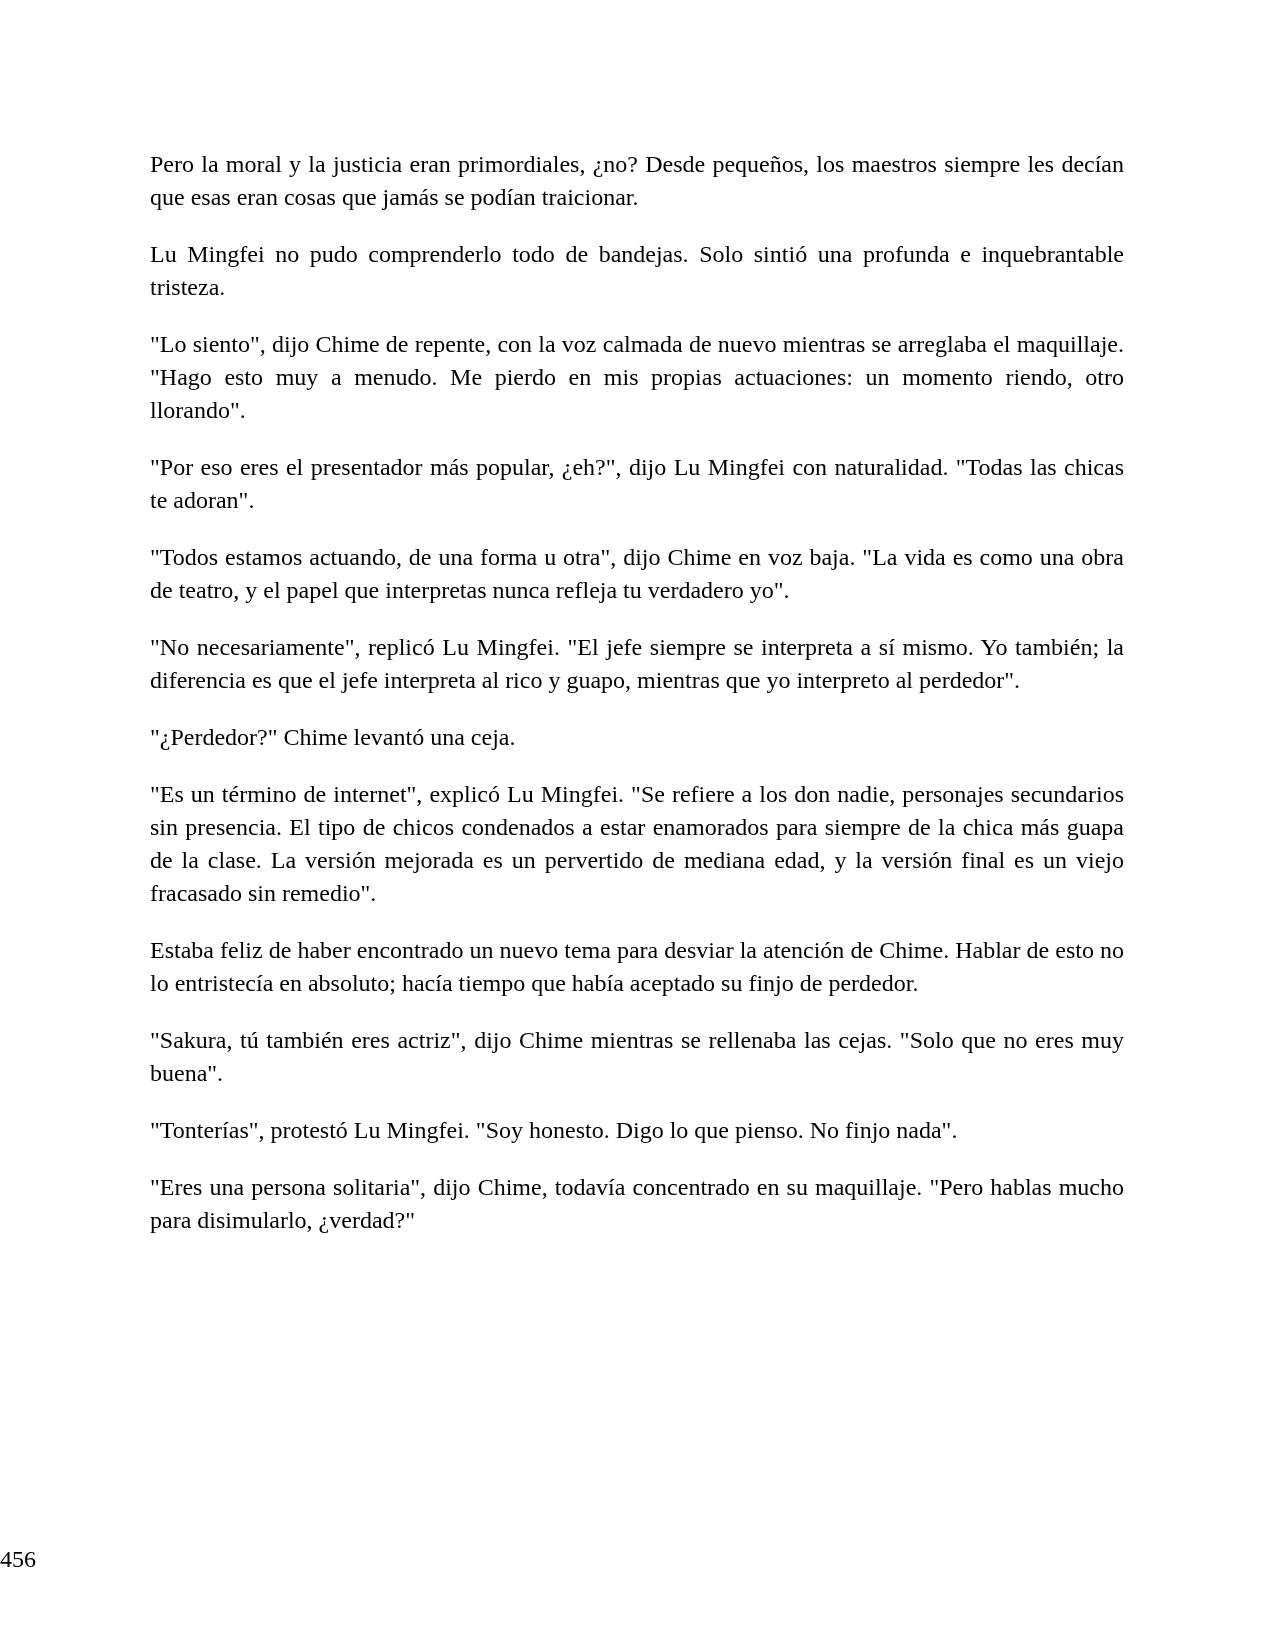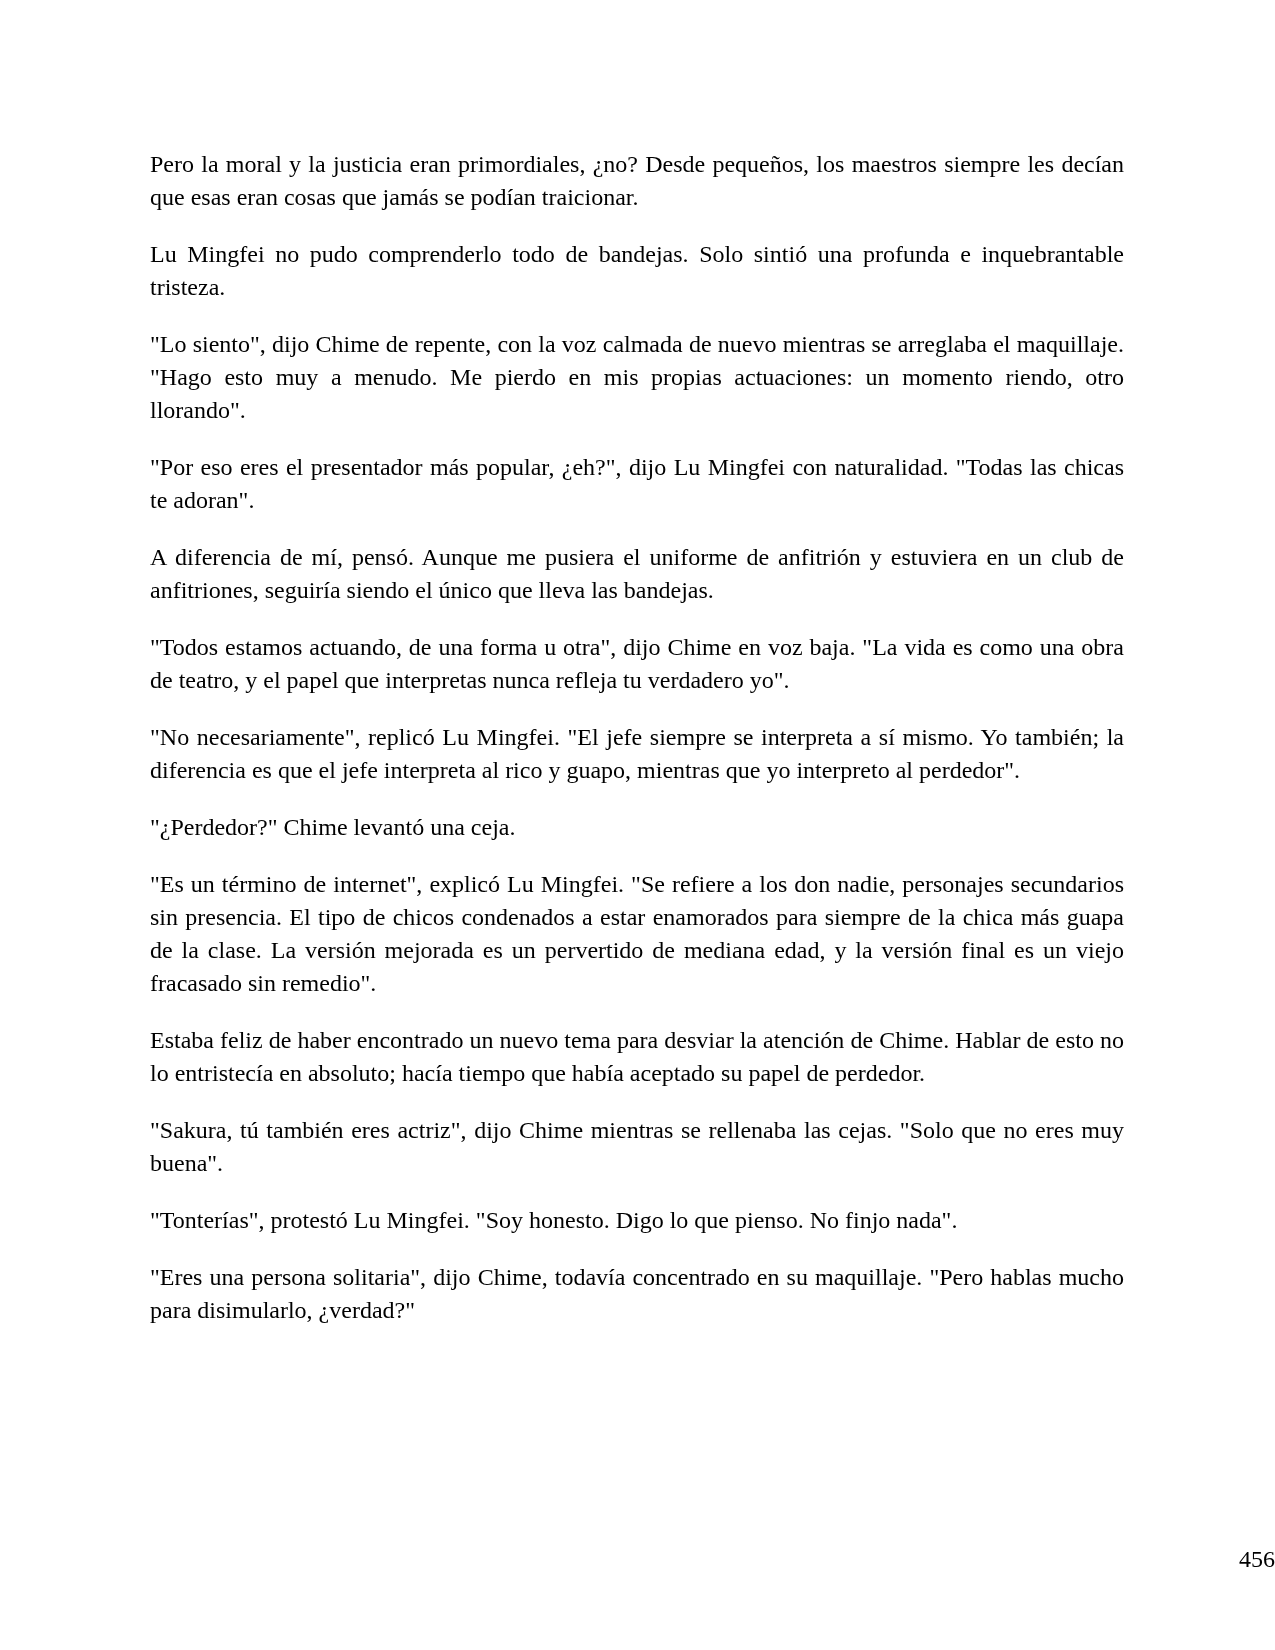--- a/index.html
+++ b/index.html
@@ -34,38 +34,37 @@
       font-size: 24px;
       line-height: 33px;
       text-align: justify;
       text-justify: inter-word;
     }
     .page-number {
       position: absolute;
       left: 0;
       width: 1275px;
       top: 1545px;
-      text-align: right;
+      text-align: left;
       font-size: 24px;
       line-height: 28px;
     }
   </style>
 </head>
 <body>
 
 <div class="page">
   <div class="body-text">
     <p class="para">Pero la moral y la justicia eran primordiales, ¿no? Desde pequeños, los maestros siempre les decían que esas eran cosas que jamás se podían traicionar.</p>
     <p class="para">Lu Mingfei no pudo comprenderlo todo de bandejas. Solo sintió una profunda e inquebrantable tristeza.</p>
     <p class="para">"Lo siento", dijo Chime de repente, con la voz calmada de nuevo mientras se arreglaba el maquillaje. "Hago esto muy a menudo. Me pierdo en mis propias actuaciones: un momento riendo, otro llorando".</p>
     <p class="para">"Por eso eres el presentador más popular, ¿eh?", dijo Lu Mingfei con naturalidad. "Todas las chicas te adoran".</p>
-    <p class="para">A diferencia de mí, pensó. Aunque me pusiera el uniforme de anfitrión y estuviera en un club de anfitriones, seguiría siendo el único que lleva las bandejas.</p>
     <p class="para">"Todos estamos actuando, de una forma u otra", dijo Chime en voz baja. "La vida es como una obra de teatro, y el papel que interpretas nunca refleja tu verdadero yo".</p>
     <p class="para">"No necesariamente", replicó Lu Mingfei. "El jefe siempre se interpreta a sí mismo. Yo también; la diferencia es que el jefe interpreta al rico y guapo, mientras que yo interpreto al perdedor".</p>
     <p class="para">"¿Perdedor?" Chime levantó una ceja.</p>
     <p class="para">"Es un término de internet", explicó Lu Mingfei. "Se refiere a los don nadie, personajes secundarios sin presencia. El tipo de chicos condenados a estar enamorados para siempre de la chica más guapa de la clase. La versión mejorada es un pervertido de mediana edad, y la versión final es un viejo fracasado sin remedio".</p>
-    <p class="para">Estaba feliz de haber encontrado un nuevo tema para desviar la atención de Chime. Hablar de esto no lo entristecía en absoluto; hacía tiempo que había aceptado su papel de perdedor.</p>
+    <p class="para">Estaba feliz de haber encontrado un nuevo tema para desviar la atención de Chime. Hablar de esto no lo entristecía en absoluto; hacía tiempo que había aceptado su finjo de perdedor.</p>
     <p class="para">"Sakura, tú también eres actriz", dijo Chime mientras se rellenaba las cejas. "Solo que no eres muy buena".</p>
     <p class="para">"Tonterías", protestó Lu Mingfei. "Soy honesto. Digo lo que pienso. No finjo nada".</p>
     <p class="para">"Eres una persona solitaria", dijo Chime, todavía concentrado en su maquillaje. "Pero hablas mucho para disimularlo, ¿verdad?"</p>
   </div>
   <div class="page-number">456</div>
 </div>
 
 </body></html>

